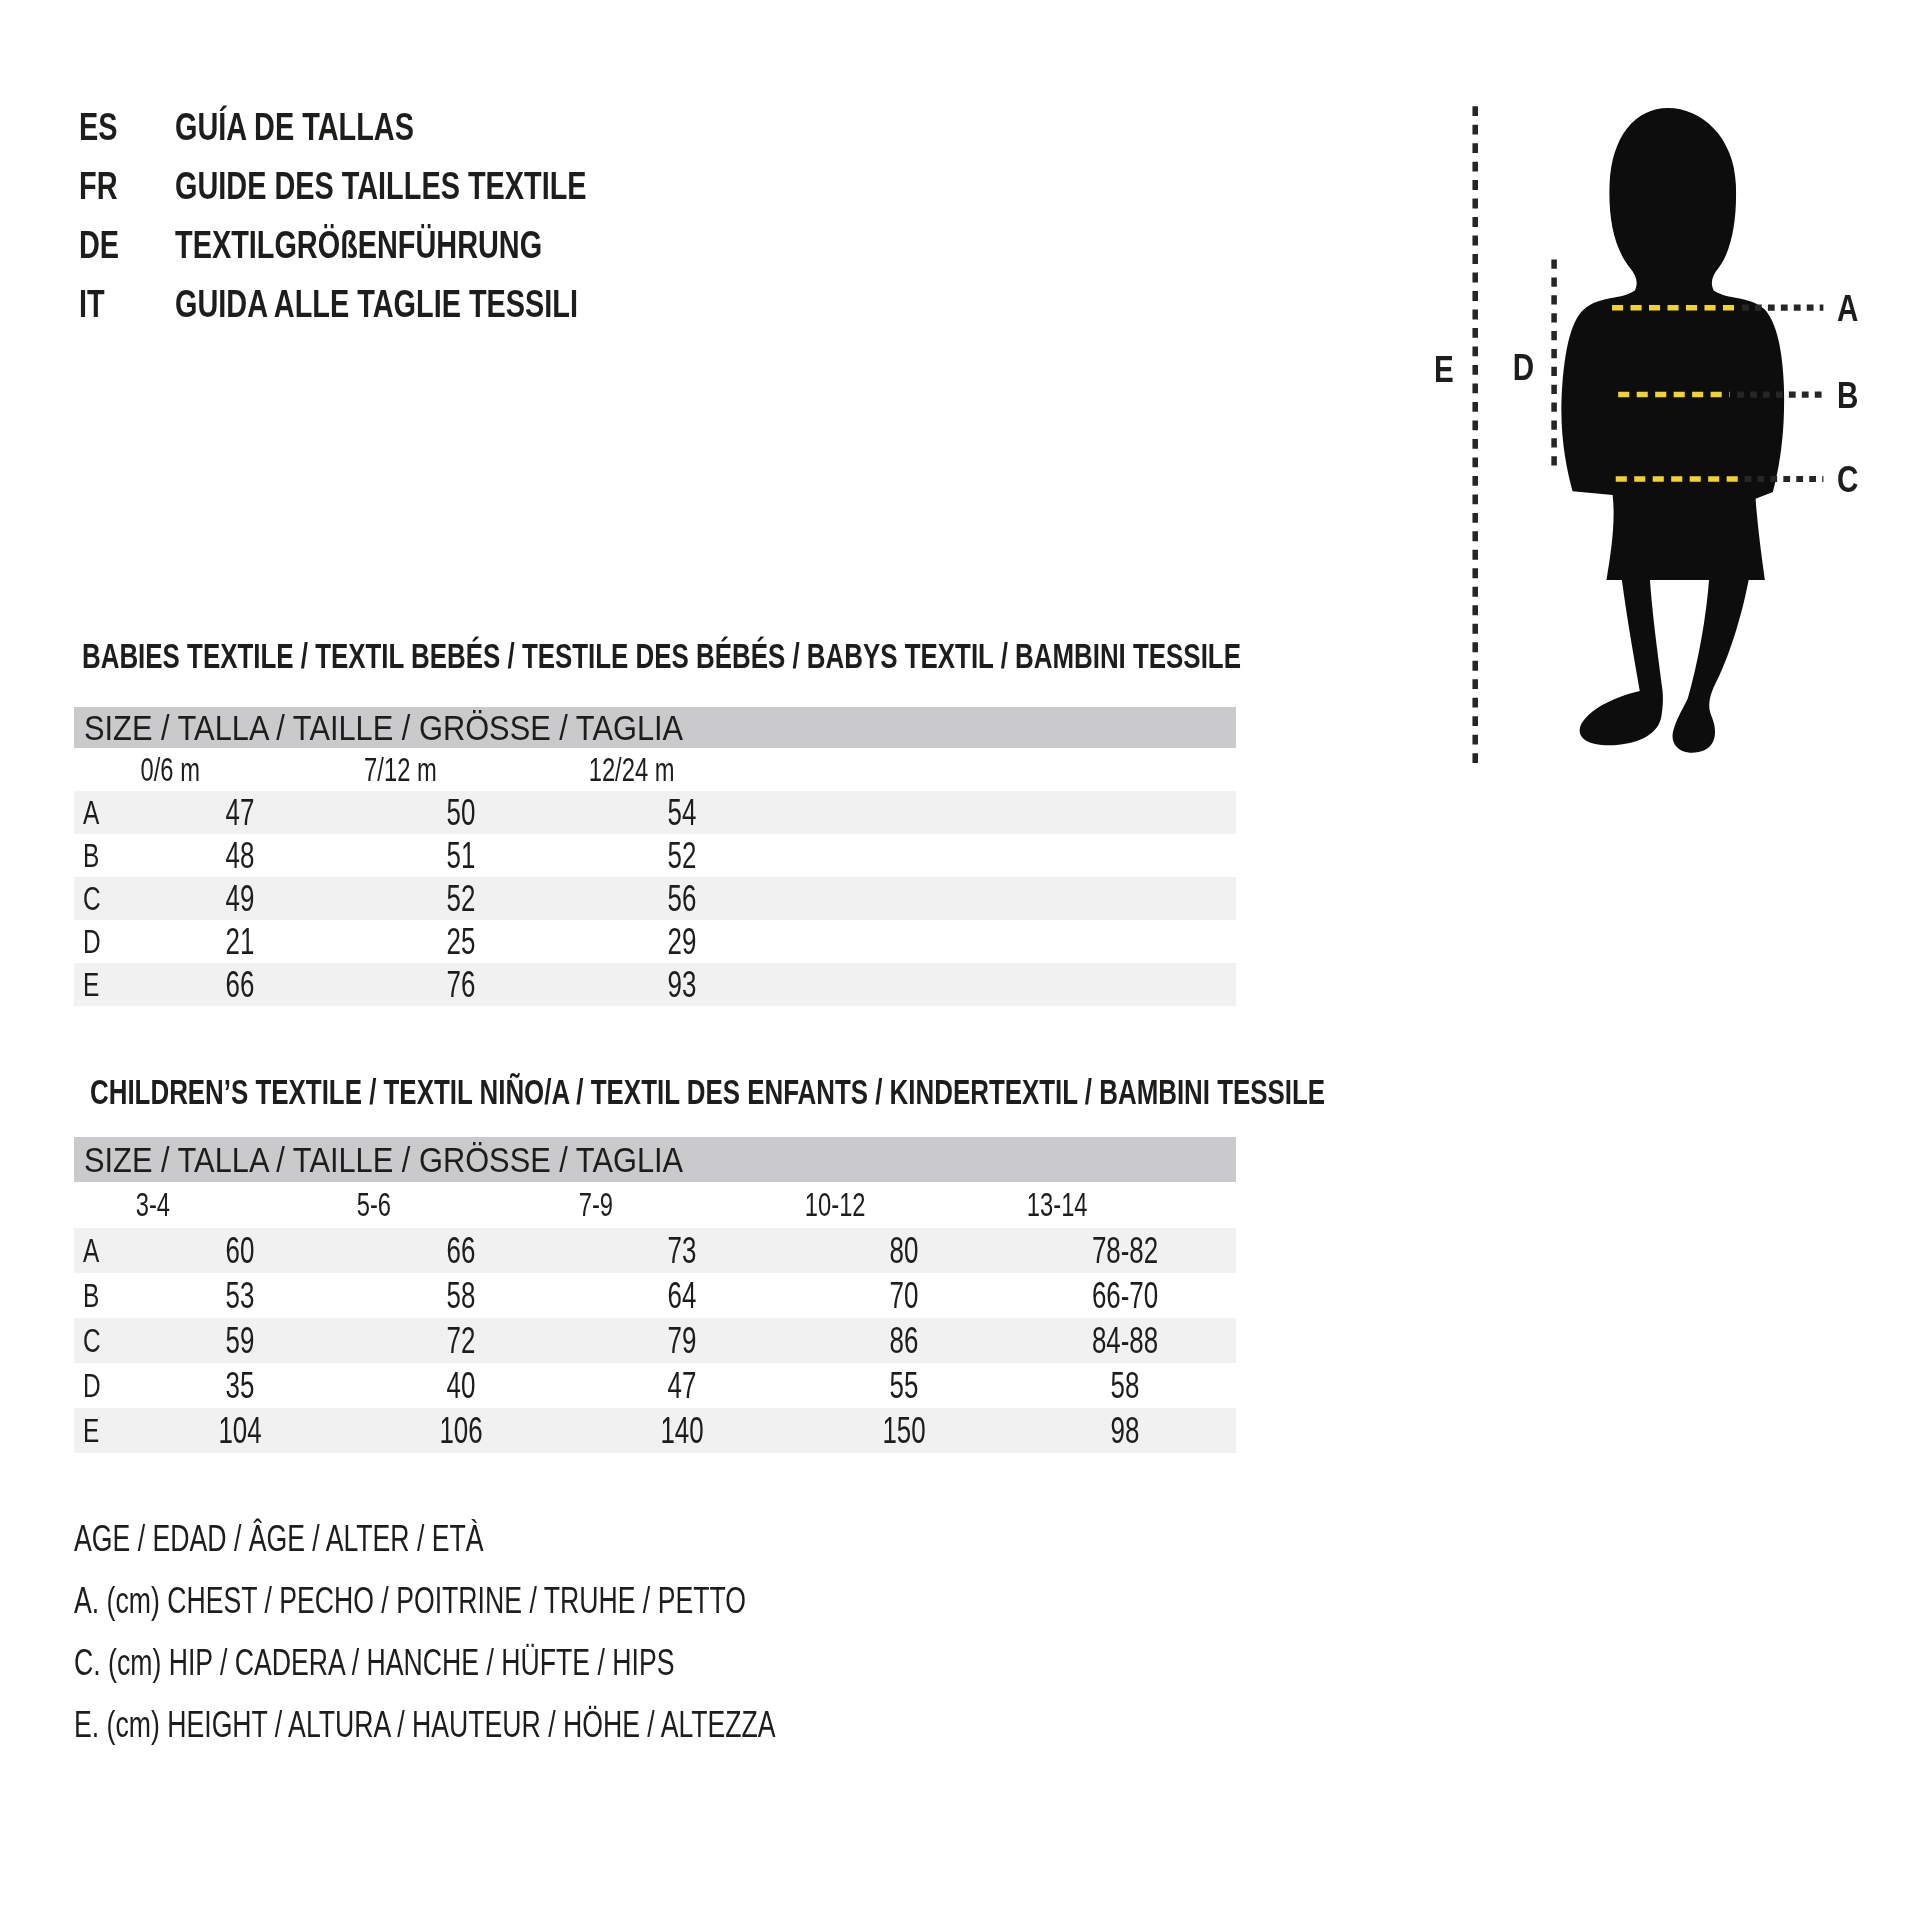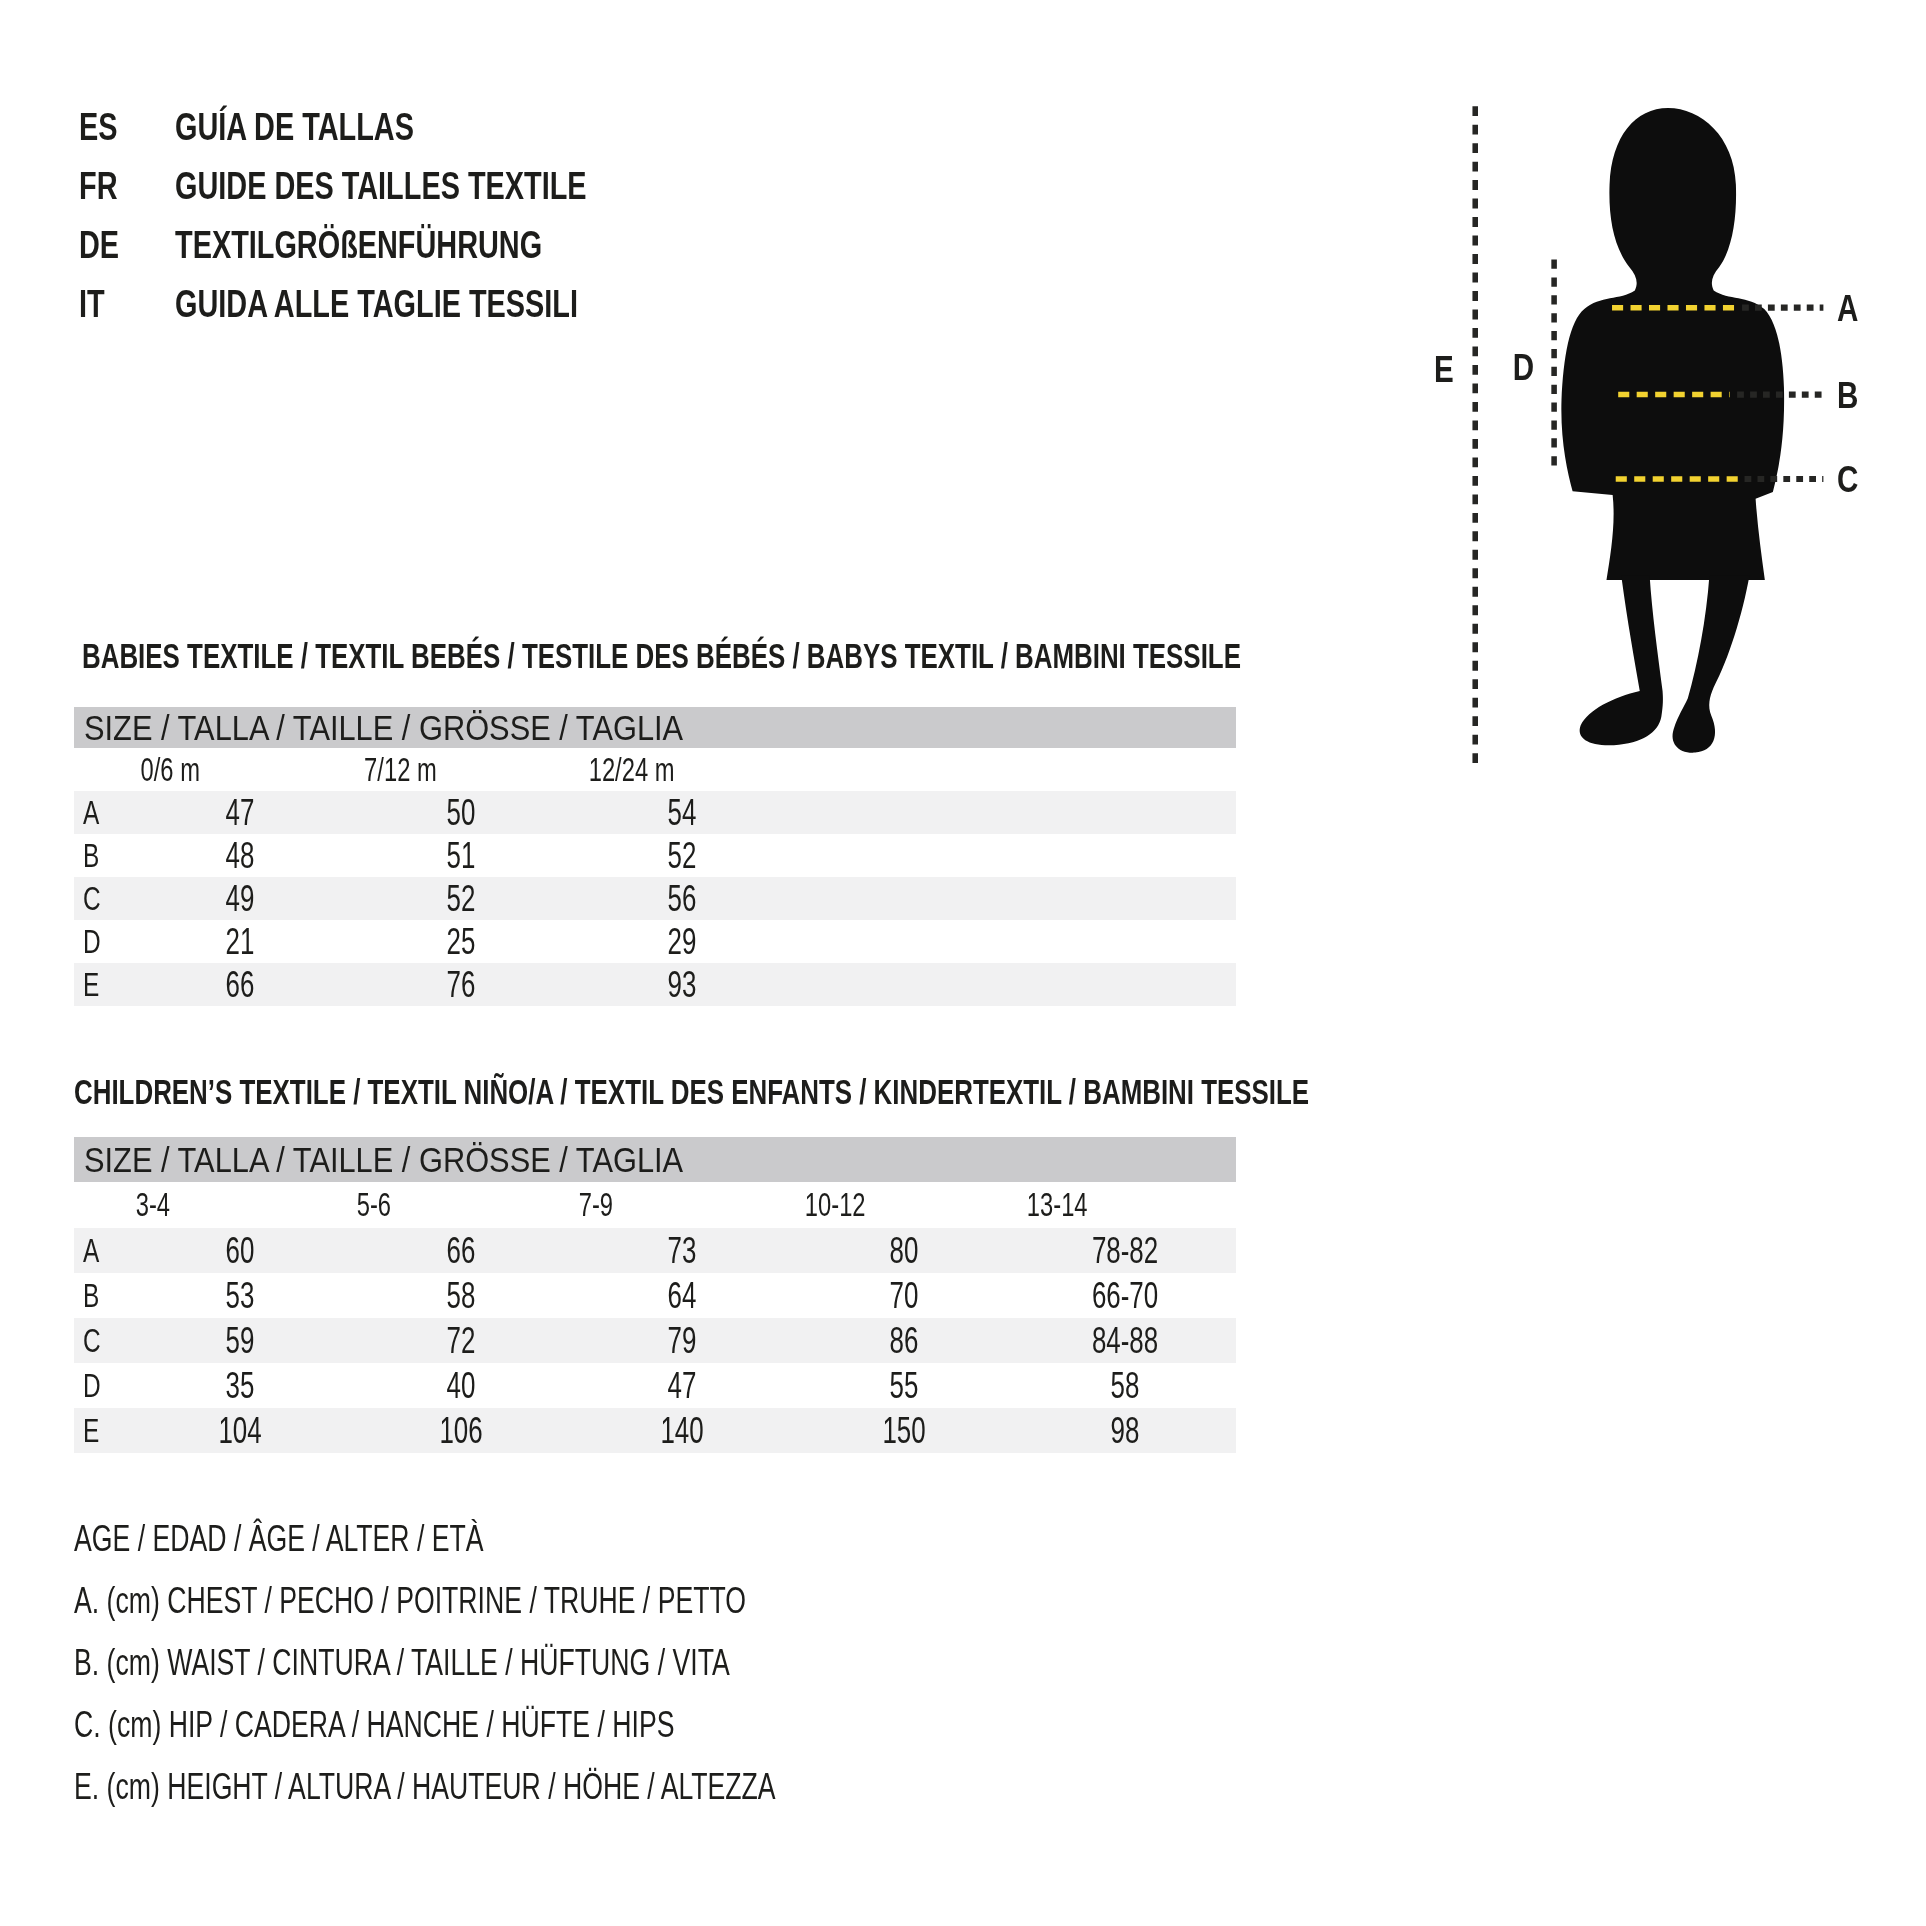--- a/index.html
+++ b/index.html
@@ -10,21 +10,21 @@
   .cxc{display:inline-block;transform:scaleX(.72);transform-origin:50% 50%;white-space:nowrap;}
   .cx88{display:inline-block;transform:scaleX(.88);transform-origin:0 50%;white-space:nowrap;}
 
   
   .lang-list{left:79px;top:97px;}
   .lang-row{height:59px;display:flex;align-items:center;font-weight:700;font-size:39px;}
   .lang-code{width:96px;}
   
   .sec-title{font-weight:700;font-size:35px;}
   .title-babies{left:82px;top:636px;}
-  .title-children{left:74px;top:1072px;}
+  .title-children{left:90px;top:1072px;}
 
   
   .size-table{left:74px;width:1162px;}
   .t-babies{top:707px;}
   .t-children{top:1137px;}
   .t-bar{background:#cacacc;display:flex;align-items:center;padding-left:10px;box-sizing:border-box;font-size:35px;font-weight:400;}
   .t-babies .t-bar{height:41px;}
   .t-children .t-bar{height:45px;}
   .t-grid{display:grid;grid-template-columns:55px repeat(5,1fr);align-items:center;}
   .t-babies .t-cols{height:43px;}
@@ -240,22 +240,19 @@
   </div>
 
 <div class="abs legend">
   <div class="legend-line">
       <span class="cx">AGE / EDAD / ÂGE / ALTER / ETÀ</span>
     </div>
   <div class="legend-line">
       <span class="cx">A. (cm) CHEST / PECHO / POITRINE / TRUHE / PETTO</span>
     </div>
   <div class="legend-line">
-      <span class="cx">B. (cm) WAIST / CINTURA / TAILLE / HÜFTUNG / VITA</span>
-    </div>
-  <div class="legend-line">
       <span class="cx">C. (cm) HIP / CADERA / HANCHE / HÜFTE / HIPS</span>
     </div>
   <div class="legend-line">
       <span class="cx">E. (cm) HEIGHT / ALTURA / HAUTEUR / HÖHE / ALTEZZA</span>
     </div>
 </div>
 
 
 </body></html>

